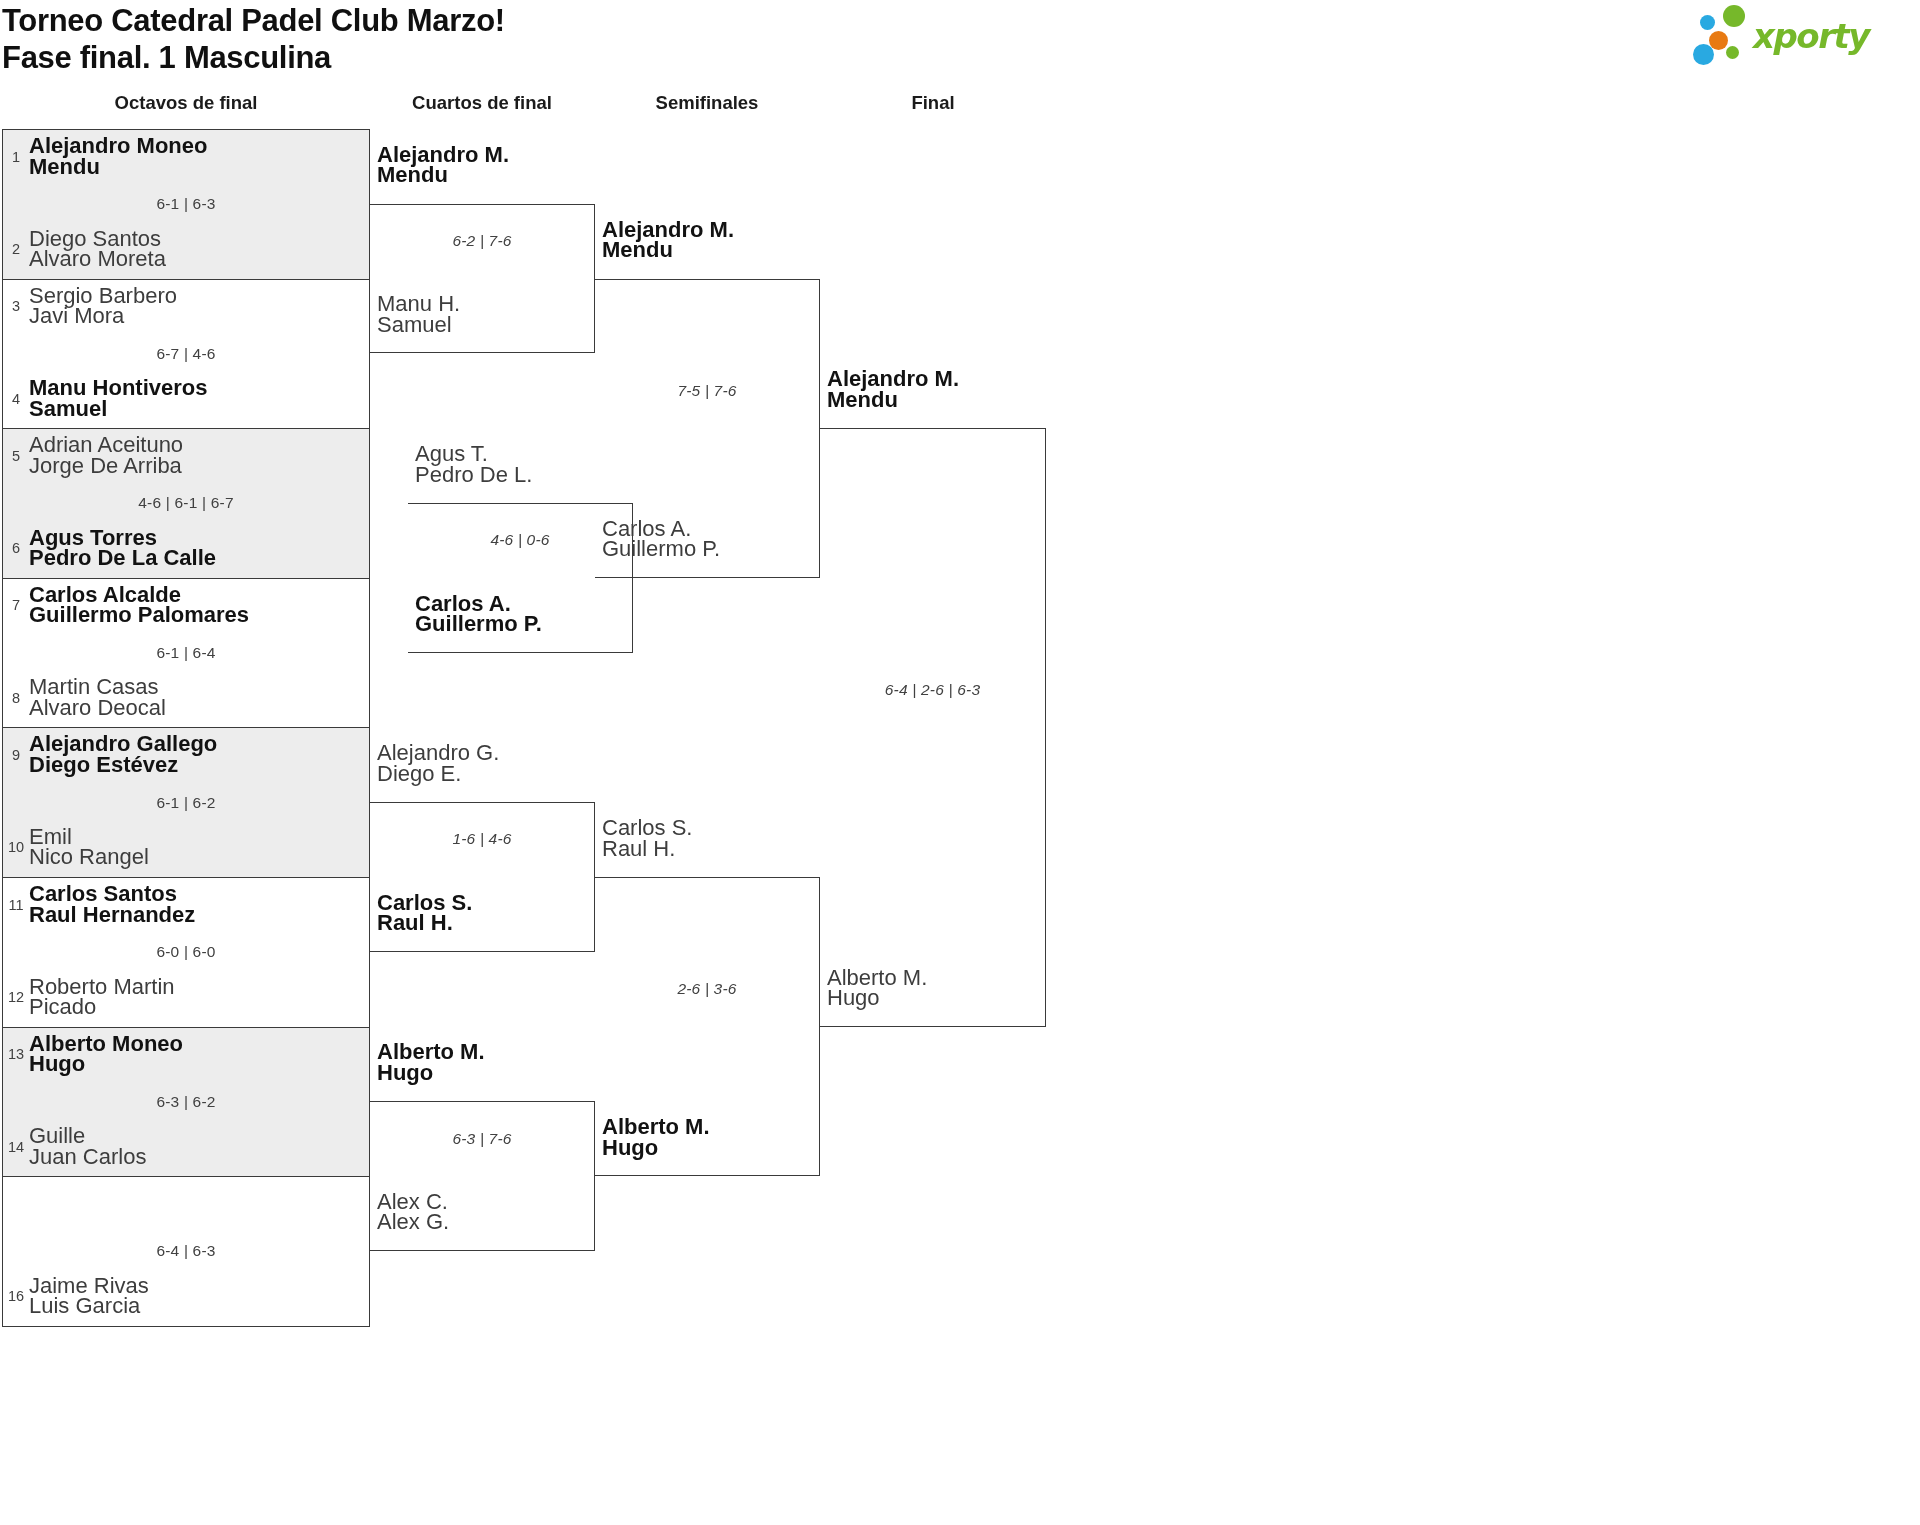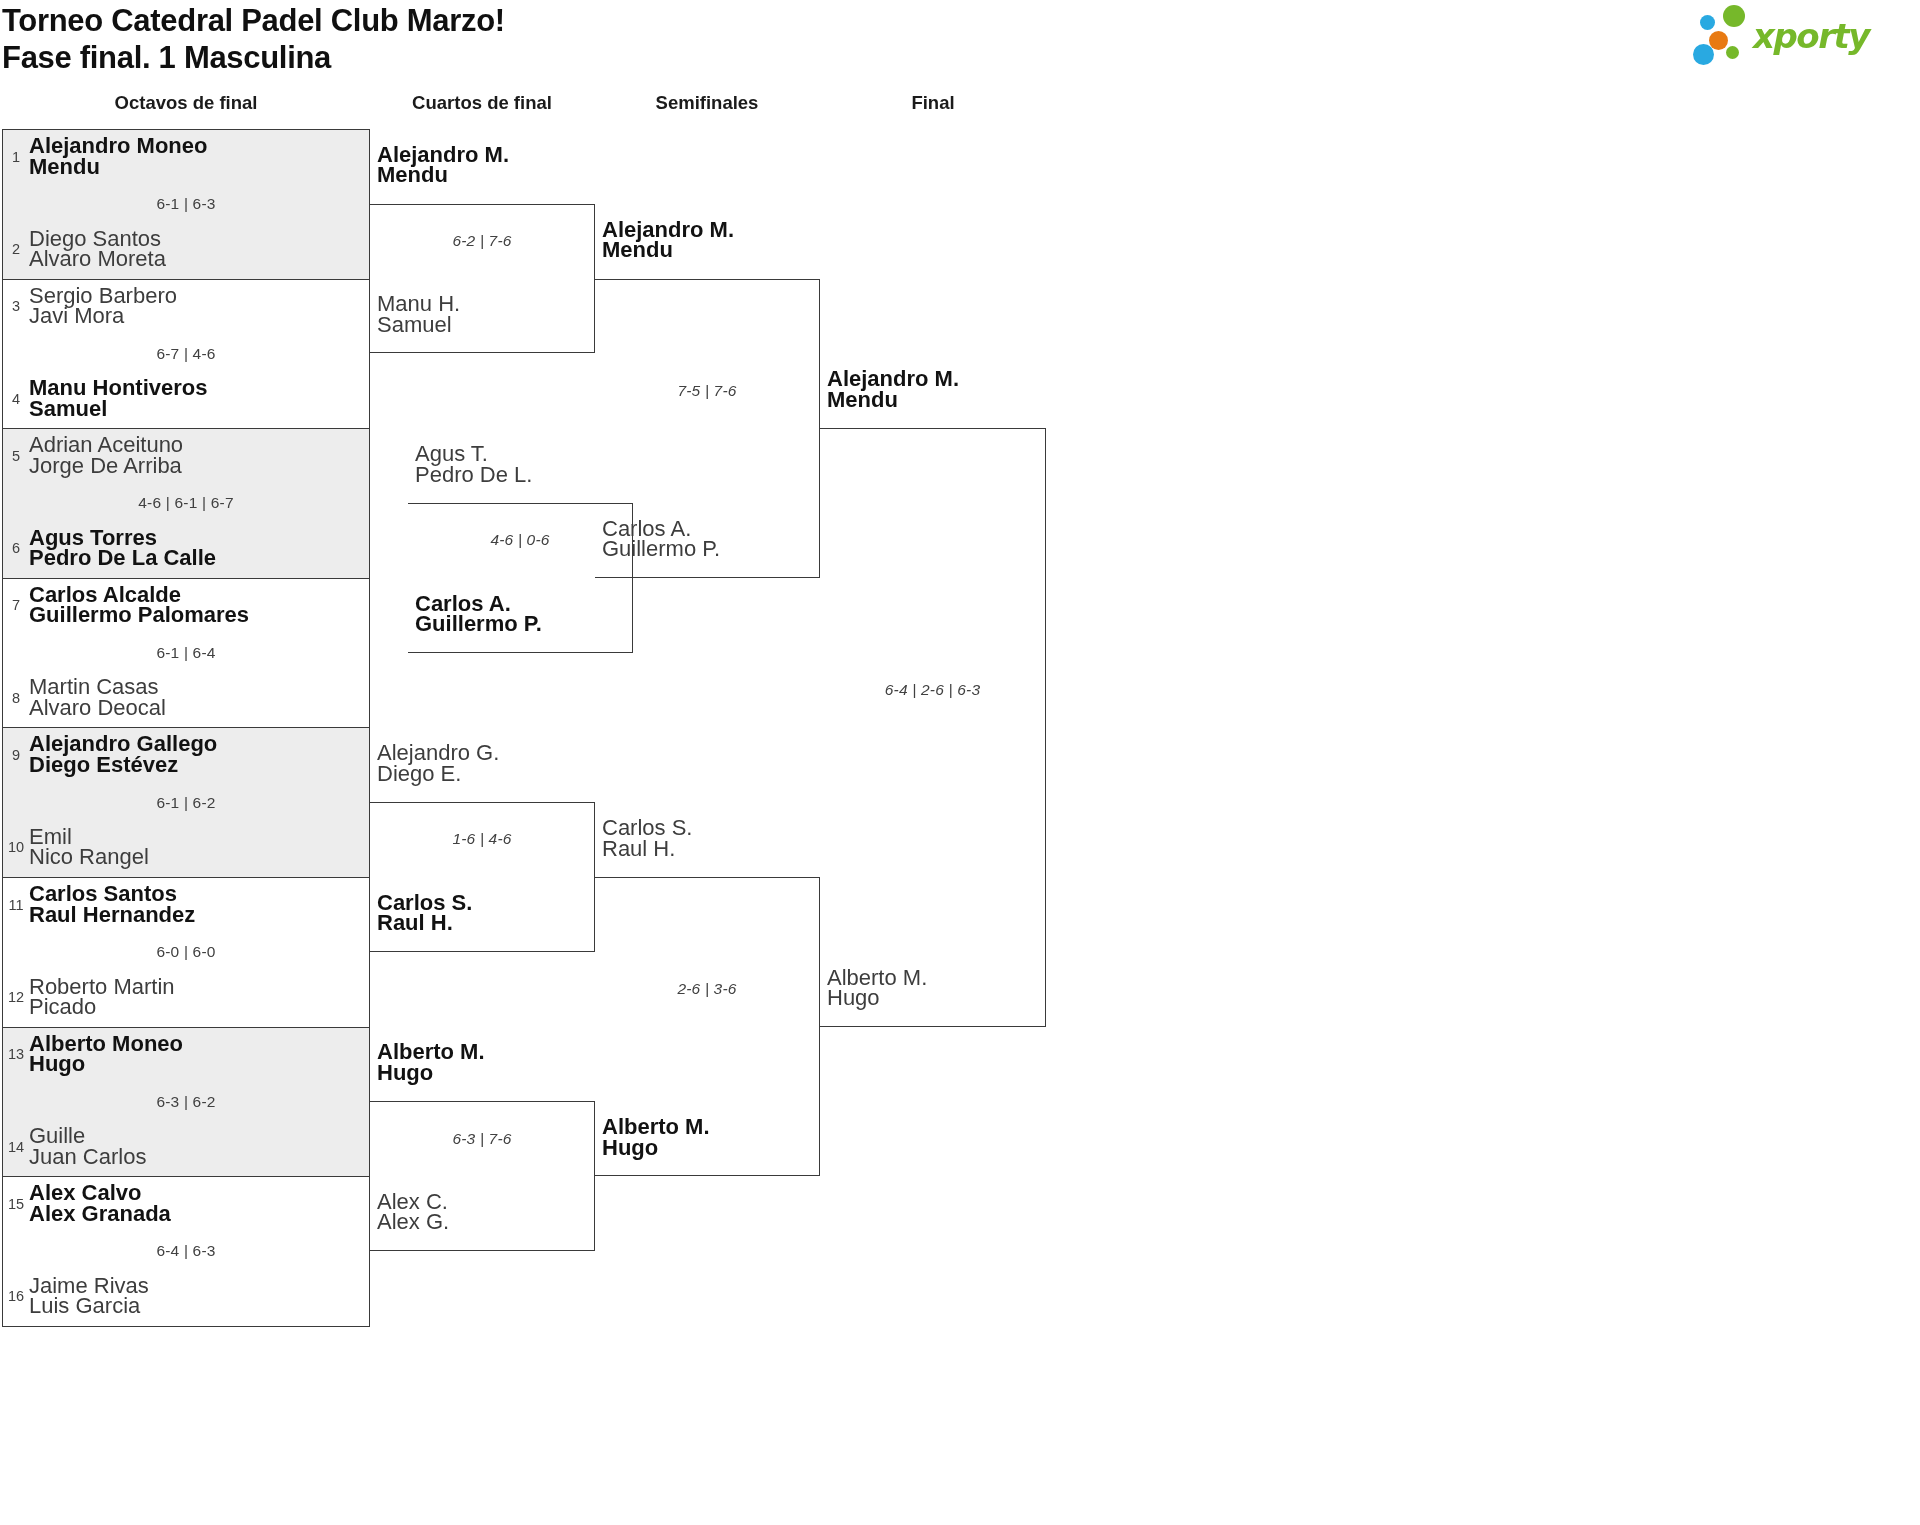--- a/index.html
+++ b/index.html
@@ -210,27 +210,20 @@
     <div class="team bot">
         <span class="seed">14</span>
       <div class="tn">
           <div>Guille</div>
           <div>Juan Carlos</div>
         </div>
       </div>
   </div>
 
   <div class="m r16" style="top:1176.2px;">
-    <div class="team top">
-        <span class="seed">15</span>
-      <div class="tn w">
-          <div>Alex Calvo</div>
-          <div>Alex Granada</div>
-        </div>
-      </div>
     <div class="score">6-4 | 6-3</div>
     <div class="team bot">
         <span class="seed">16</span>
       <div class="tn">
           <div>Jaime Rivas</div>
           <div>Luis Garcia</div>
         </div>
       </div>
   </div>
 

